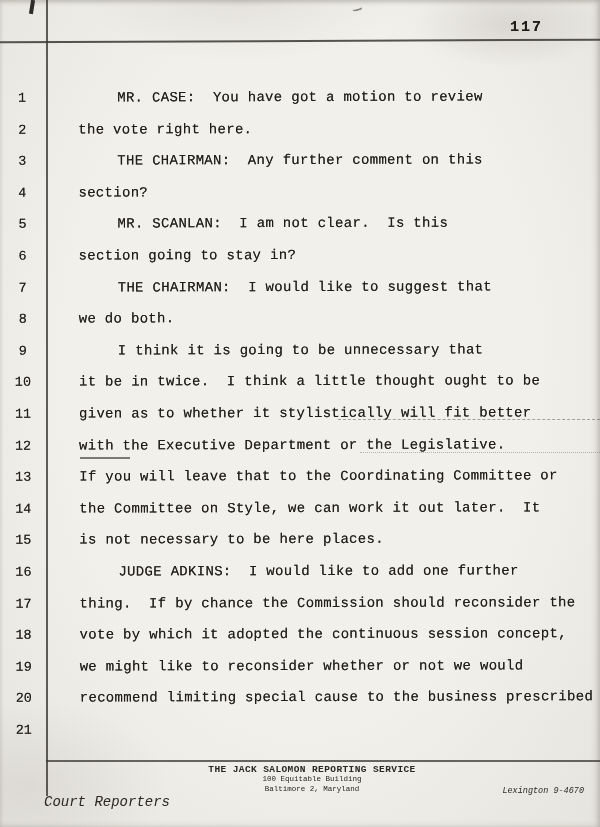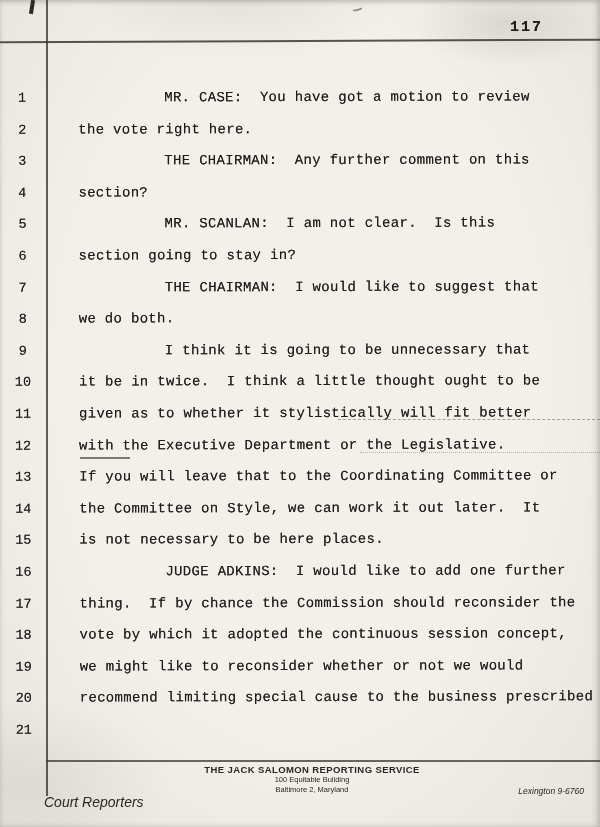--- a/index.html
+++ b/index.html
@@ -26,23 +26,23 @@
     background:#3a3733; opacity:.75; }
   .page-number { position:absolute; top:19px; left:510px;
     font-size:15px; font-weight:bold; letter-spacing:2px;
     text-shadow:0 0 .6px rgba(20,18,16,.7); }
   .transcript { position:absolute; top:82px; left:0; width:600px; transform:rotate(-0.15deg); }
   .line { display:flex; height:31.6px; line-height:31.6px; }
   .num { flex:0 0 46px; width:46px; text-align:center; font-size:13.5px;
     text-shadow:0 0 .5px rgba(20,18,16,.6); }
   .text { font-size:14px; letter-spacing:.3px; white-space:pre; margin-left:33px;
     text-shadow:0 0 .5px rgba(20,18,16,.7); }
-  .text.indent { margin-left:119px;font-family:Liberation Mono, monospace; }
+  .text.indent { margin-left:72px;font-family:Liberation Mono, monospace; }
   .footer { position:absolute; top:764px; left:0; width:600px; height:60px;
-    font-family:Liberation Sans, sans-serif; color:#2a2724;padding-left:24px; }
+    font-family:Liberation Mono, monospace; color:#2a2724;padding-left:24px; }
   .footer-center { text-align:center; }
   .service-name { font-size:9.5px; font-weight:bold; letter-spacing:.4px; }
   .addr { font-size:7.5px; line-height:9.5px; }
   .court-reporters { position:absolute; left:44px; top:30px; font-style:italic; font-size:14px; }
   .phone { position:absolute; right:16px; top:22px; font-style:italic; font-size:8.5px; }
   
   .artifact-tick { position:absolute; left:30px; top:0; width:4px; height:14px;
     background:#2d2a27; transform:rotate(9deg); }
   .artifact-squiggle { position:absolute; left:352px; top:4px; width:10px; height:7px;
     border-bottom:2px solid rgba(60,55,50,.55); transform:rotate(-14deg); border-radius:40%; }
@@ -158,16 +158,16 @@
 
   <div class="footer-rule"></div>
 
   <div class="footer">
     <div class="footer-center">
       <div class="service-name">THE JACK SALOMON REPORTING SERVICE</div>
       <div class="addr">100 Equitable Building</div>
       <div class="addr">Baltimore 2, Maryland</div>
     </div>
     <div class="court-reporters">Court Reporters</div>
-    <div class="phone">Lexington 9-6760</div>
+    <div class="phone">Lexington 9-4670</div>
   </div>
 
 </div>
 
 </body></html>

